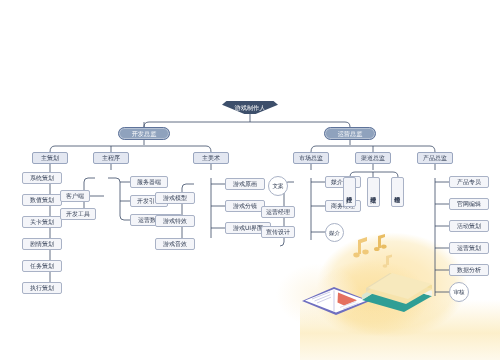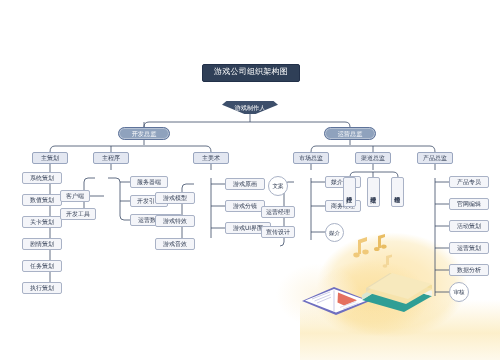--- a/index.html
+++ b/index.html
@@ -204,21 +204,20 @@
     <path d="M435 164 L435 170"></path>
     <path d="M435 178 L435 296"></path>
     <path d="M435 182 L451 182"></path>
       <path d="M435 204 L451 204"></path>
       <path d="M435 226 L451 226"></path>
     <path d="M435 248 L451 248"></path>
       <path d="M435 270 L451 270"></path>
       <path d="M435 292 L451 292"></path>
   </svg>
 
-  <div class="title">游戏公司组织架构图</div>
 
   <div class="root">游戏制作人</div>
 
   <div class="n l1" style="left:118px;top:127px;width:52px;">开发总监</div>
 
   <div class="n l2" style="left:32px;top:152px;width:36px;">主策划</div>
   <div class="n l2" style="left:93px;top:152px;width:36px;">主程序</div>
   <div class="n l2" style="left:193px;top:152px;width:36px;">主美术</div>
 
   <div class="n l3" style="left:22px;top:172px;width:40px;">系统策划</div>

